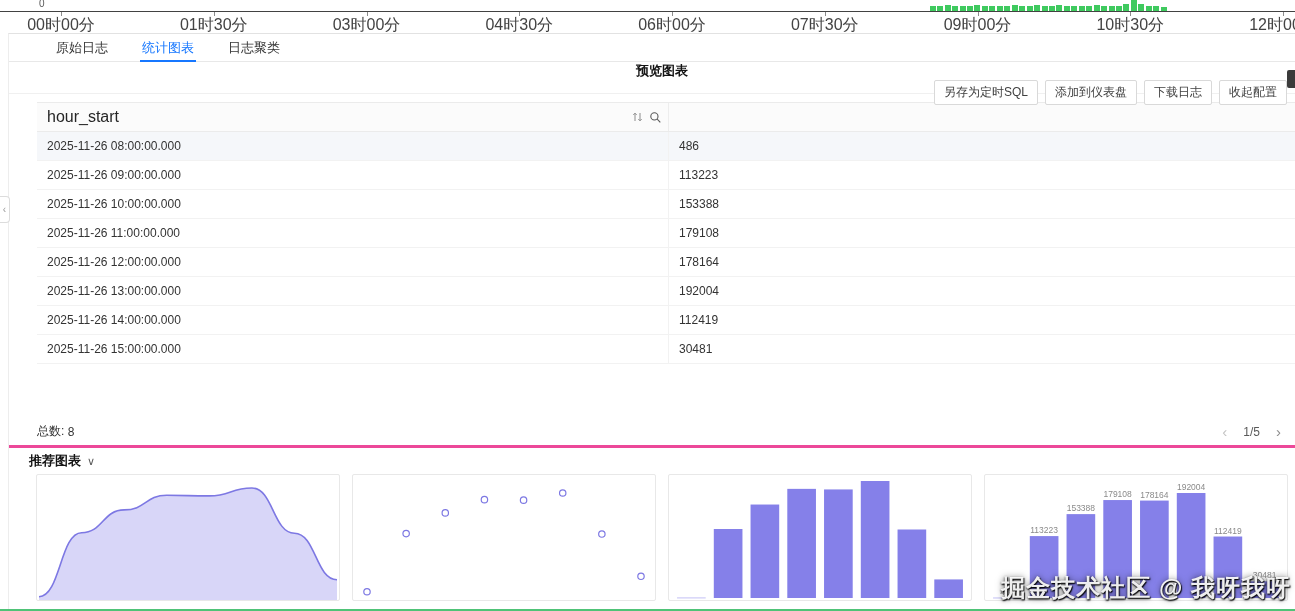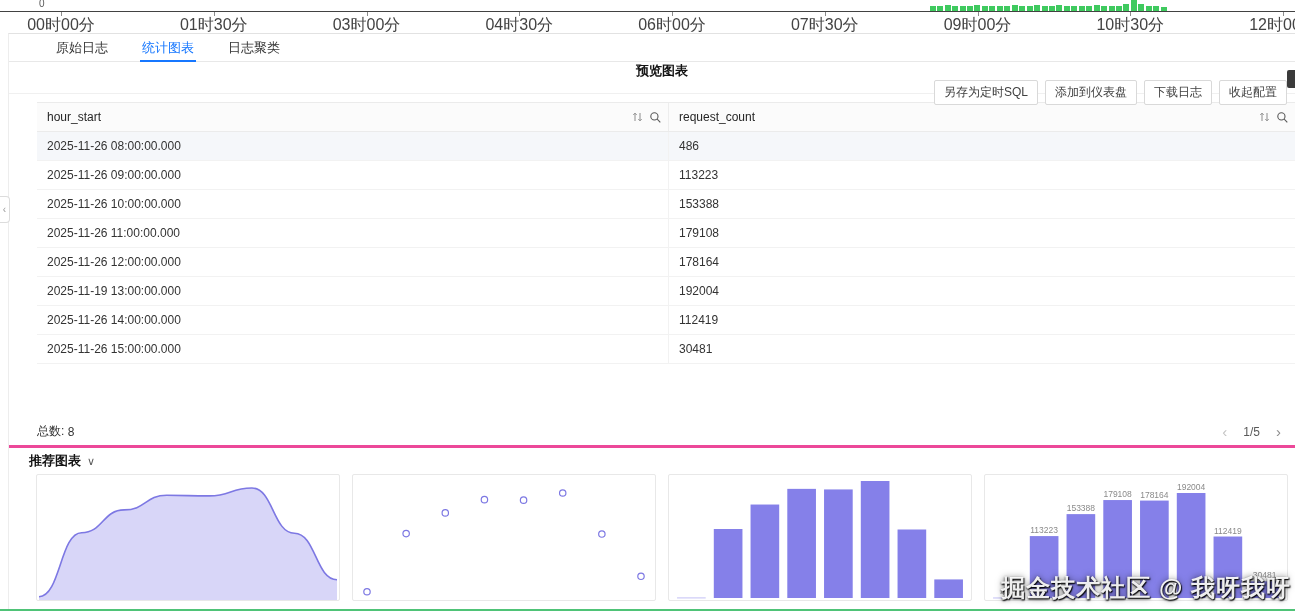--- a/index.html
+++ b/index.html
@@ -28,21 +28,21 @@
 
   .toolbar { display:flex; align-items:center; height:32px; padding:0 8px 0 28px; border-bottom:1px solid #f0f0f0;flex-direction:column; }
   .sec-title { font-size:13px; font-weight:bold; color:#141414; }
   .toolbar-buttons { margin-left:auto; display:flex; gap:7px; align-items:center; }
   .tbtn { font-size:12px; color:#404040; background:#fff; border:1px solid #d9d9d9; border-radius:2px;
           padding:3px 9px; white-space:nowrap; cursor:pointer; }
 
   .table { margin:8px 0 0 28px; }
   .thead, .tr { display:grid; grid-template-columns:632px 1fr; }
   .thead { height:30px; background:#fbfbfb; border-top:1px solid #ebebeb; border-bottom:1px solid #ebebeb; }
-  .th { display:flex; align-items:center; padding:0 6px 0 10px; font-size:12px; color:#262626; }
+  .th { display:flex; align-items:center; padding:0 6px 0 10px; font-size:16px; color:#262626; }
   .th.first { border-right:1px solid #ededed; }
   .th .icons { margin-left:auto; display:flex; align-items:center; gap:6px; }
   .icon-btn { display:flex; align-items:center; cursor:pointer; }
   .tr { height:29px; border-bottom:1px solid #f2f2f2; }
   .tr.first { background:#f5f7fa; }
   .td { display:flex; align-items:center; padding:0 10px; font-size:12px; color:#333; overflow:hidden; white-space:nowrap; }
   .td.first { border-right:1px solid #f2f2f2; }
 
   .table-footer { position:absolute; left:0; right:0; top:384px; height:30px; display:flex; align-items:center;
                   padding:0 14px 0 28px; border-bottom:3px solid #ec4899; font-size:12px; color:#333; }
@@ -166,37 +166,20 @@
                 </svg>
             </span>
             <span class="icon-btn">
               <svg width="13" height="13" viewBox="0 0 13 13">
                   <circle cx="5.4" cy="5.4" r="3.6" fill="none" stroke="#595959" stroke-width="1.1"></circle>
                   <line x1="8.2" y1="8.2" x2="11.3" y2="11.3" stroke="#595959" stroke-width="1.1"></line>
                 </svg>
             </span>
           </span>
         </div>
-        <div class="th">
-          <span>request_count</span>
-          <span class="icons">
-            <span class="icon-btn">
-              <svg width="11" height="12" viewBox="0 0 11 12">
-                  <path d="M3 10 L3 2.2 M1.3 3.9 L3 2.2 L4.7 3.9" stroke="#8c8c8c" fill="none" stroke-width="1"></path>
-                  <path d="M8 2 L8 9.8 M6.3 8.1 L8 9.8 L9.7 8.1" stroke="#8c8c8c" fill="none" stroke-width="1"></path>
-                </svg>
-            </span>
-            <span class="icon-btn">
-              <svg width="13" height="13" viewBox="0 0 13 13">
-                  <circle cx="5.4" cy="5.4" r="3.6" fill="none" stroke="#595959" stroke-width="1.1"></circle>
-                  <line x1="8.2" y1="8.2" x2="11.3" y2="11.3" stroke="#595959" stroke-width="1.1"></line>
-                </svg>
-            </span>
-          </span>
-        </div>
       </div>
       <div class="tbody">
           <div class="tr first">
             <div class="td first">2025-11-26 08:00:00.000</div>
             <div class="td">486</div>
           </div>
           <div class="tr">
             <div class="td first">2025-11-26 09:00:00.000</div>
             <div class="td">113223</div>
           </div>
@@ -206,21 +189,21 @@
           </div>
           <div class="tr">
             <div class="td first">2025-11-26 11:00:00.000</div>
             <div class="td">179108</div>
           </div>
           <div class="tr">
             <div class="td first">2025-11-26 12:00:00.000</div>
             <div class="td">178164</div>
           </div>
           <div class="tr">
-            <div class="td first">2025-11-19 13:00:00.000</div>
+            <div class="td first">2025-11-26 13:00:00.000</div>
             <div class="td">192004</div>
           </div>
           <div class="tr">
             <div class="td first">2025-11-26 14:00:00.000</div>
             <div class="td">112419</div>
           </div>
           <div class="tr">
             <div class="td first">2025-11-26 15:00:00.000</div>
             <div class="td">30481</div>
           </div>

